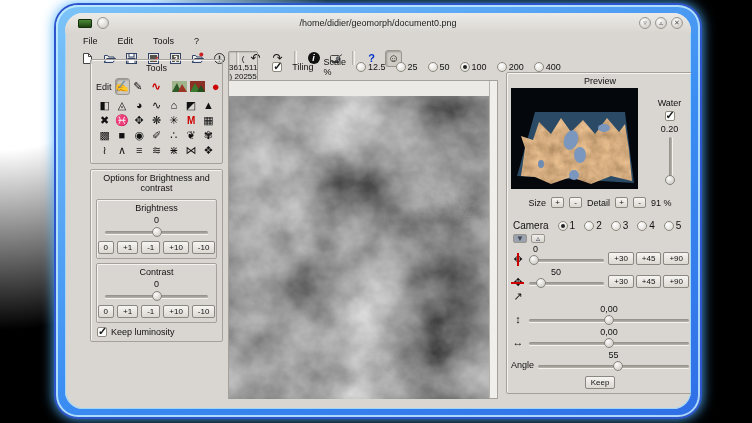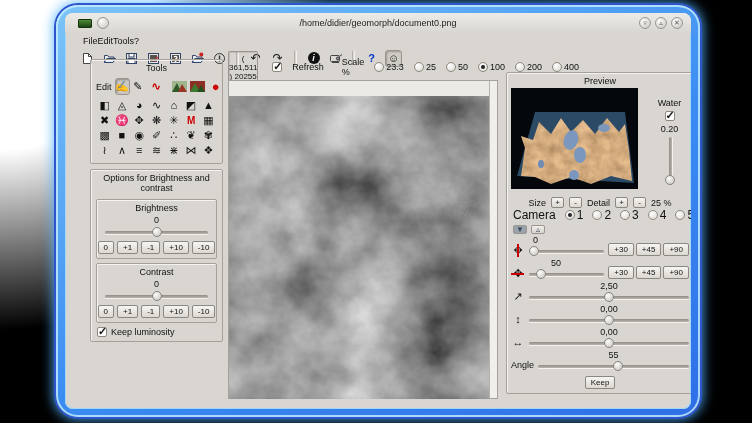--- a/index.html
+++ b/index.html
@@ -13,33 +13,33 @@
   
   .window {
     position:absolute; left:56px; top:5px; width:644px; height:412px;
     border-radius:22px; padding:8px 9px;
     background: linear-gradient(155deg,#7cc4f8 0%,#3b8df2 55%,#2f6fe6 100%);
     box-shadow: 0 0 0 2px #2f55cc, 0 0 12px 3px rgba(80,180,255,.85),
                 inset 0 0 0 2px rgba(200,240,255,.8);
   }
   .win-inner {
     position:relative; width:100%; height:100%;
-    background:#d9d6d1; border-radius:8px; overflow:hidden;
+    background:#d9d6d1; border-radius:18px; overflow:hidden;
     box-shadow: inset 0 0 0 1px #9fd8f8;
   }
   
   .titlebar { position:relative; height:20px; background:linear-gradient(#ecebe7,#d9d6d1); }
   .app-icon { position:absolute; left:13px; top:6px; width:14px; height:9px;
     background:linear-gradient(#4d8a36,#1d4414); border:1px solid #15300e; border-radius:1px; }
   .round-btn { position:absolute; top:4px; width:12px; height:12px; border-radius:50%;
     background:radial-gradient(circle at 35% 30%,#fdfdfc,#c6c2bc); border:1px solid #9a968f;
     font-size:7px; line-height:10px; text-align:center; color:#555; cursor:default; }
   .title { position:absolute; left:0; right:0; top:5px; text-align:center; font-size:9px; color:#222; }
   
-  .menubar { display:flex; padding:3px 0 1px 18px; font-size:9px; }
+  .menubar { display:flex; gap:20px; padding:3px 0 1px 18px; font-size:9px; }
   .menubar span { cursor:default; }
   .toolbar { display:flex; align-items:center; gap:5px; height:22px; padding-left:14px; }
   .tool-btn { width:17px; height:17px; display:flex; align-items:center; justify-content:center; }
   .tsep { width:3px; height:14px; border-left:1px solid #b3afa9; border-right:1px solid #f3f1ee; margin:0 3px; }
   .undo-g { font-size:12px; } .help-g { color:#0033cc; font-weight:bold; font-size:11px; }
   .info-ico { width:12px; height:12px; border-radius:50%; background:#111; color:#fff;
     font-size:9px; font-weight:bold; text-align:center; line-height:12px; font-style:italic; }
   .boxed { border:1px solid #9a968f; border-radius:3px; background:#cfccc6;
     box-shadow:inset 1px 1px 2px rgba(0,0,0,.25); font-size:11px; }
   
@@ -94,21 +94,21 @@
   
   .preview-col { position:absolute; left:441px; top:59px; width:188px; padding:0 4px 4px; }
   .pv-row1 { display:flex; gap:12px; }
   .water-col { display:flex; flex-direction:column; align-items:center; gap:3px; width:48px; padding-top:10px; font-size:9px; }
   .vslider { position:relative; width:12px; height:48px; }
   .vslider .track { position:absolute; top:0; bottom:0; left:5px; width:3px; border-radius:2px;
     background:linear-gradient(90deg,#8f8b85,#b8b4ae); box-shadow:1px 0 0 #f4f2ef; }
   .vknob { position:absolute; left:1px; bottom:0; width:10px; height:10px; border-radius:50%;
     background:radial-gradient(circle at 35% 30%,#fdfcfb,#c6c2bc); border:1px solid #87837d; }
   .pv-line { display:flex; align-items:center; justify-content:center; gap:5px; font-size:9px; margin-top:4px; }
-  .cam-line { display:flex; align-items:center; gap:9px; font-size:12px; margin-top:0; padding-left:2px; }
+  .cam-line { display:flex; align-items:center; gap:9px; font-size:10px; margin-top:12px; padding-left:2px; }
   .cam-opt { display:flex; align-items:center; gap:2px; }
   .tri-row { display:flex; gap:4px; margin:3px 0 0 2px; }
   .tri-btn { width:14px; height:9px; font-size:8px; line-height:8px; text-align:center; color:#3a4656;
     border:1px solid #9a968f; border-radius:2px; background:linear-gradient(#f1efec,#d8d4ce); }
   .sl-row { display:flex; align-items:flex-end; gap:4px; margin-top:1px; }
   .sl-ico { width:14px; font-size:11px; text-align:center; line-height:13px; position:relative; flex:none; }
   .sl-ico.axv::after { content:""; position:absolute; left:6px; top:0; width:2px; height:13px; background:#cc0000; }
   .sl-ico.axh::after { content:""; position:absolute; left:0; top:6px; width:13px; height:2px; background:#cc0000; }
   .sl-main { flex:1; }
   .sl-btns { display:flex; gap:2px; padding-bottom:1px; }
@@ -301,25 +301,25 @@
       </div>
     </div>
 
 
   </div>
 
   <div class="center-col">
     <div class="status-row">
       <span class="coord-box">( 361,511 ) 20255</span>
       <span class="cb checked" style="margin-left:4px"></span>
-      <span>Refresh</span>
-      <span style="margin-left:8px">Scale %</span>
+      <span>Tiling</span>
+      <span style="margin-left:0">Scale %</span>
       <span class="scale-opt">
             <span class="radio"></span>
-            <span>23.3</span>
+            <span>12.5</span>
           </span>
       <span class="scale-opt">
             <span class="radio"></span>
             <span>25</span>
           </span>
       <span class="scale-opt">
             <span class="radio"></span>
             <span>50</span>
           </span>
       <span class="scale-opt">
@@ -395,21 +395,21 @@
     </div>
 
 
     <div class="pv-line">
       <span>Size</span>
       <button class="btn mini-btn">+</button>
       <button class="btn mini-btn">-</button>
       <span>Detail</span>
       <button class="btn mini-btn">+</button>
       <button class="btn mini-btn">-</button>
-      <span>25 %</span>
+      <span>91 %</span>
     </div>
 
     <div class="cam-line">
       <span>Camera</span>
       <span class="cam-opt">
             <span class="radio sel"></span>
             <span>1</span>
           </span>
       <span class="cam-opt">
             <span class="radio"></span>
@@ -461,27 +461,20 @@
       </div>
       <div class="sl-btns">
         <button class="btn">+30</button>
         <button class="btn">+45</button>
         <button class="btn">+90</button>
       </div>
     </div>
 
     <div class="sl-row">
       <span class="sl-ico">↗</span>
-      <div class="sl-main">
-        <div class="val">2,50</div>
-        <div class="hslider">
-              <span class="track"></span>
-              <span class="knob" style="left:50%"></span>
-            </div>
-      </div>
     </div>
 
     <div class="sl-row">
       <span class="sl-ico">↕</span>
       <div class="sl-main">
         <div class="val">0,00</div>
         <div class="hslider">
               <span class="track"></span>
               <span class="knob" style="left:50%"></span>
             </div>

